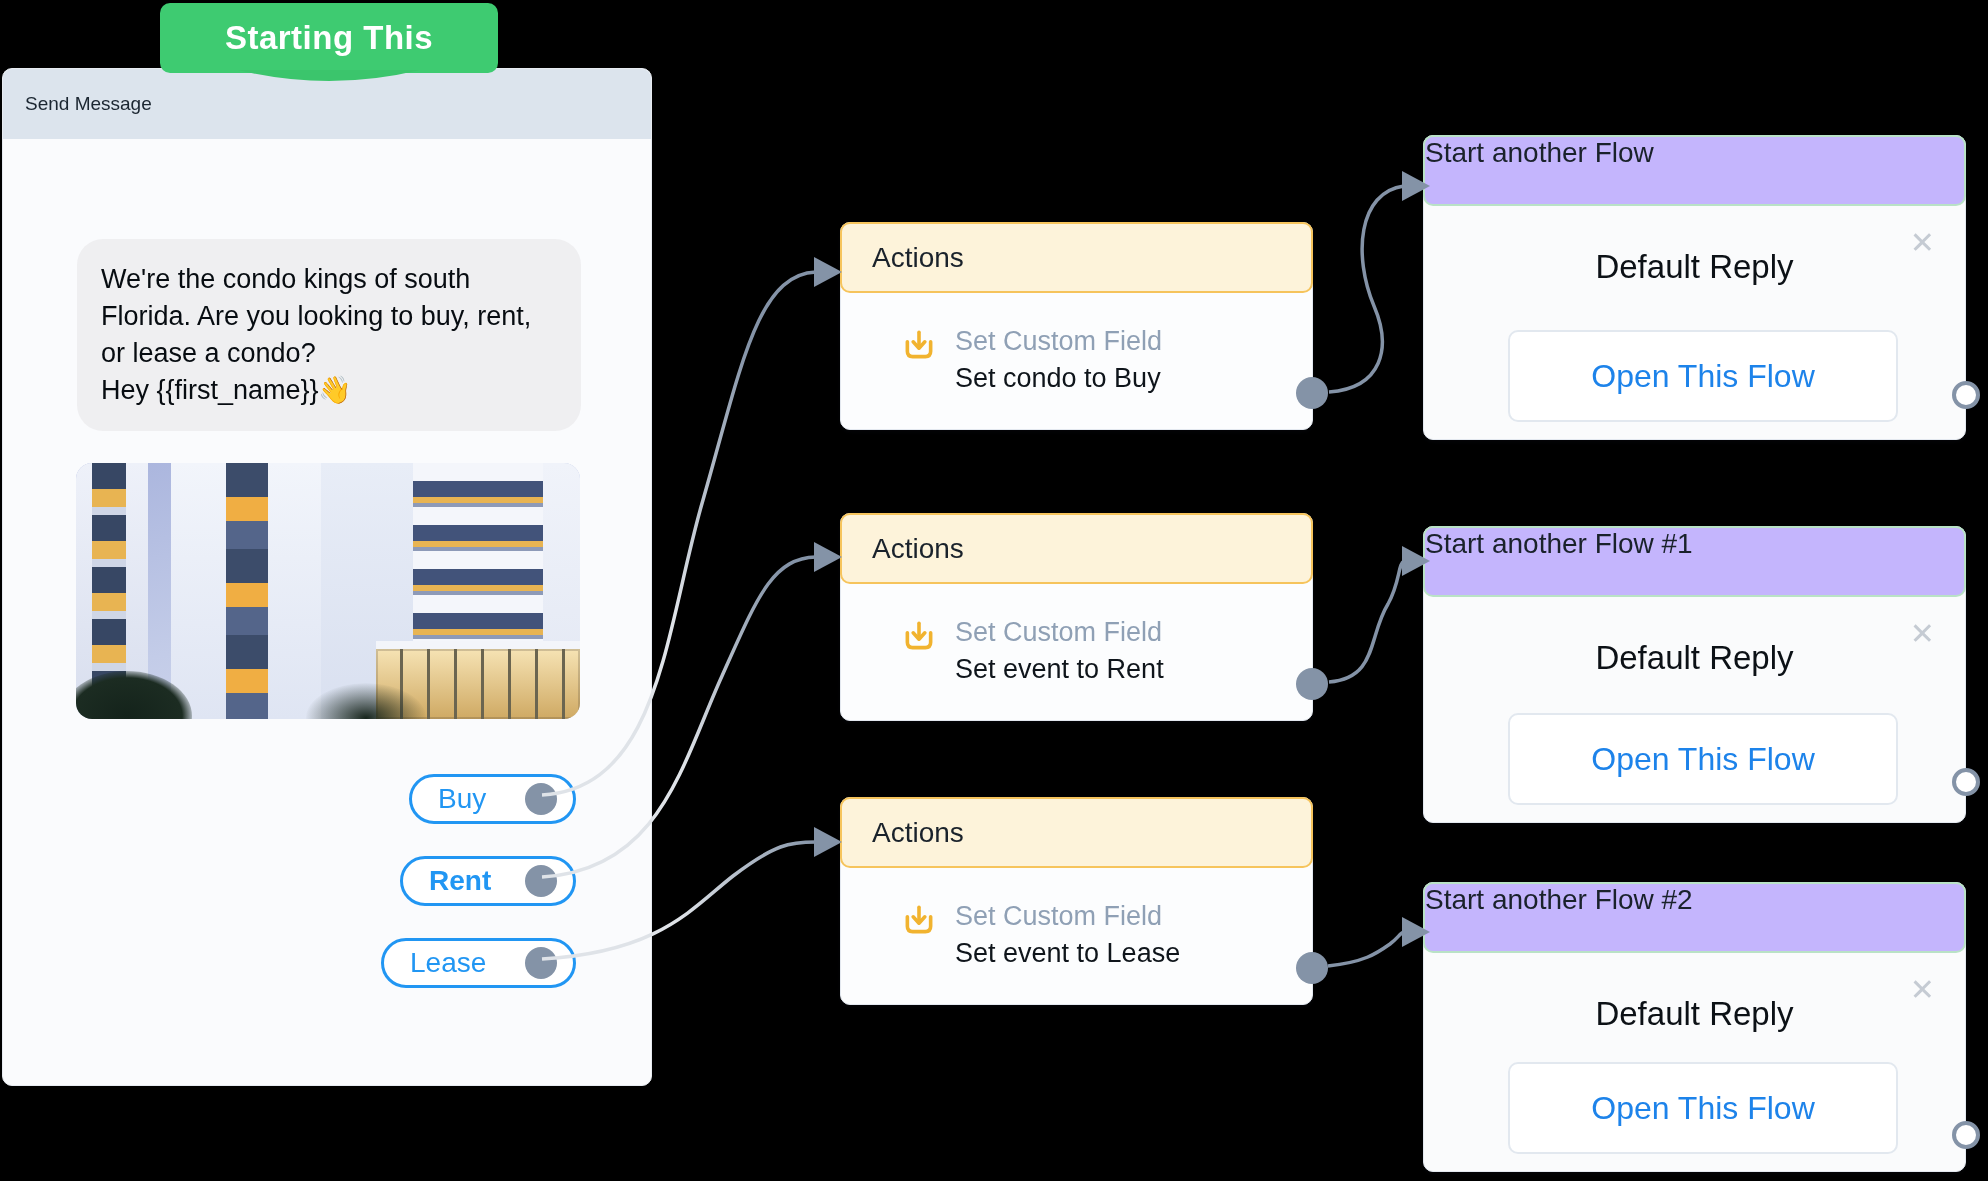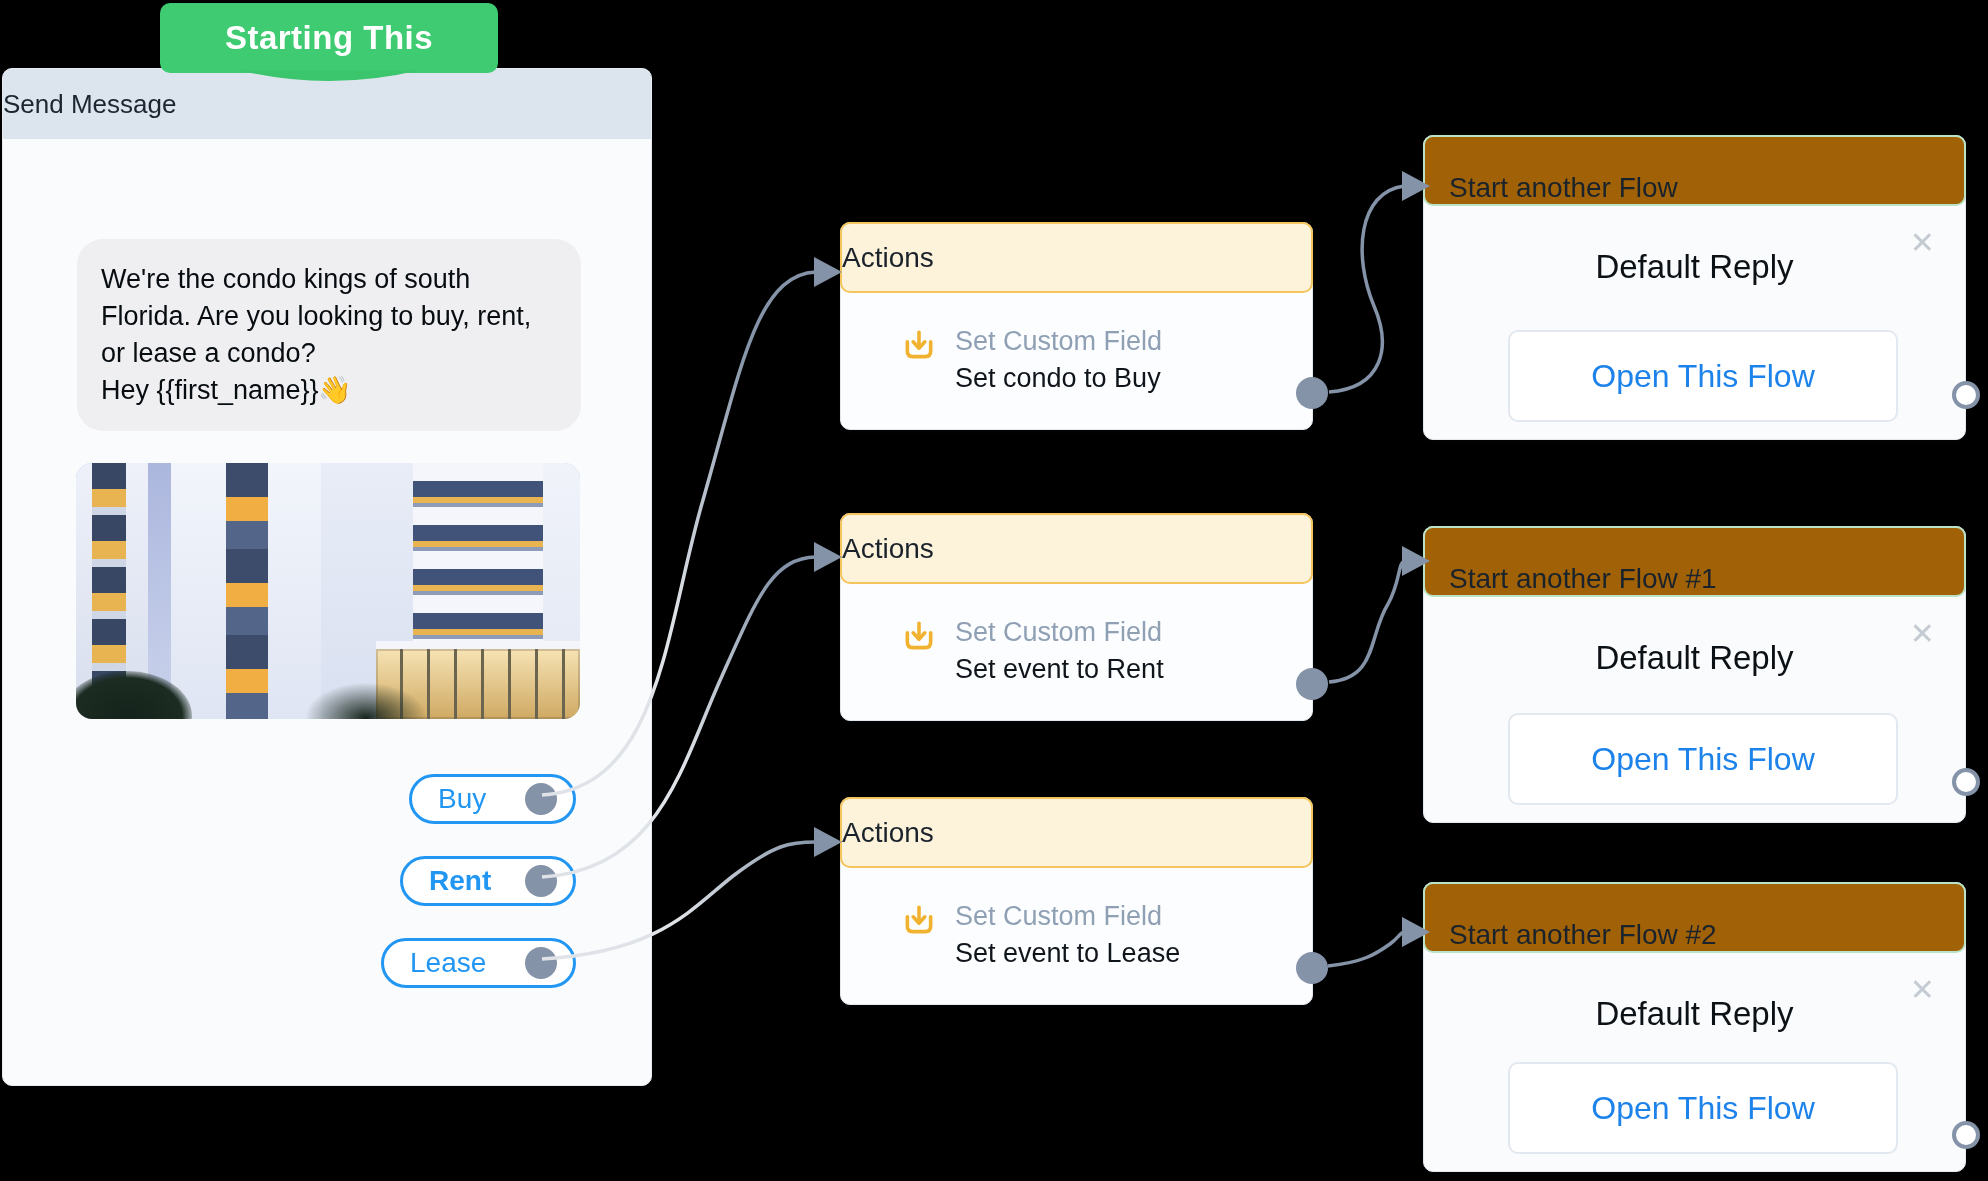--- a/index.html
+++ b/index.html
@@ -13,22 +13,22 @@
            display:flex; align-items:center; justify-content:center; }
   .badge-label { color:#fff; font-size:33px; font-weight:600; letter-spacing:.5px; }
   .badge-tail { position:absolute; left:238px; top:70px; width:182px; height:16px; z-index:6; }
 
   
   .card { position:absolute; background:#fafbfd; border:1px solid #e7ebf1; border-radius:10px; z-index:2; }
 
   
   .send-card { left:2px; top:68px; width:650px; height:1018px; }
   .send-header { height:70px; background:#dce4ed; border-radius:9px 9px 0 0;
-                 display:flex; align-items:center; 
-                 font-size:26px; color:#1b2631; }
+                 display:flex; align-items:center; padding-left:22px;
+                 font-size:19px; color:#1b2631; }
   .bubble { position:absolute; left:74px; top:170px; width:504px; min-height:186px;
             background:#efeff1; border-radius:26px; padding:22px 24px;
             font-size:27px; line-height:37px; color:#070c11; }
 
   
   .photo { position:absolute; left:73px; top:394px; width:504px; height:256px;
            border-radius:16px; overflow:hidden;
            background:linear-gradient(165deg,#a9b4dd 0%,#c3cce8 55%,#d4daee 100%); }
   .photo * { position:absolute; }
   .ph-wall-l { left:0; top:0; width:72px; height:100%;
@@ -66,40 +66,40 @@
   .pill-dot { position:absolute; right:16px; top:50%; margin-top:-16px;
               width:32px; height:32px; border-radius:50%; background:#8493a7; }
 
   
   .action-card { position:absolute; left:840px; width:473px; height:208px; z-index:2;
                  background:#fcfdfe; border:1px solid #e3e8ef; border-radius:10px;
                  box-shadow:0 2px 4px rgba(20,30,45,.18); }
   .ac-1 { top:222px; } .ac-2 { top:513px; } .ac-3 { top:797px; }
   .action-header { position:absolute; left:-1px; top:-1px; width:473px; height:71px;
                    background:#fdf3da; border:2px solid #f6c45c; border-radius:10px;
-                   display:flex; align-items:center; 
+                   display:flex; align-items:center; padding-left:30px;
                    font-size:28px; color:#1a222b; }
   .action-row { position:absolute; left:60px; top:102px; display:flex; align-items:flex-start; }
   .action-icon { width:36px; height:36px; margin-top:2px; }
   .action-texts { margin-left:18px; }
   .action-type { font-size:27px; color:#8fa0b5; line-height:32px; }
   .action-detail { font-size:27px; color:#0f151b; line-height:34px; margin-top:4px; }
   .out-dot { position:absolute; right:-16px; top:154px; width:32px; height:32px;
              border-radius:50%; background:#8493a7; z-index:4; }
 
   
   .flow-card { position:absolute; left:1423px; width:543px; z-index:2;
                background:#fafbfc; border:1px solid #e3e8ef; border-radius:10px;
                box-shadow:0 2px 4px rgba(20,30,45,.18); }
   .fc-1 { top:135px; height:305px; }
   .fc-2 { top:518px; height:297px;margin-top:8px; }
   .fc-3 { top:882px; height:290px; }
   .flow-header { position:absolute; left:-1px; top:-1px; width:543px; height:71px;
-                 background:#a16207; border:2px solid #b9e2c6; border-radius:10px;
-                 display:flex; align-items:flex-end; padding-left:24px;
+                 background:#c4b5fd; border:2px solid #b9e2c6; border-radius:10px;
+                 display:flex; align-items:flex-start; 
                  font-size:28px; color:#1a222b; }
   .flow-reply { position:absolute; left:0; top:112px; width:100%; text-align:center;
                 font-size:33px; color:#0c1116; }
   .flow-close { position:absolute; right:30px; top:92px; font-size:30px; color:#c5cbd3;
                 line-height:30px; cursor:default; }
   .flow-open-btn { position:absolute; left:84px; width:390px; height:92px;
                    background:#fff; border:2px solid #e2e8ef; border-radius:10px;
                    display:flex; align-items:center; justify-content:center;
                    font-size:32px; color:#1d83ea; }
   .fc-1 .flow-open-btn { top:194px; } .fc-2 .flow-open-btn { top:186px; } .fc-3 .flow-open-btn { top:179px; }

